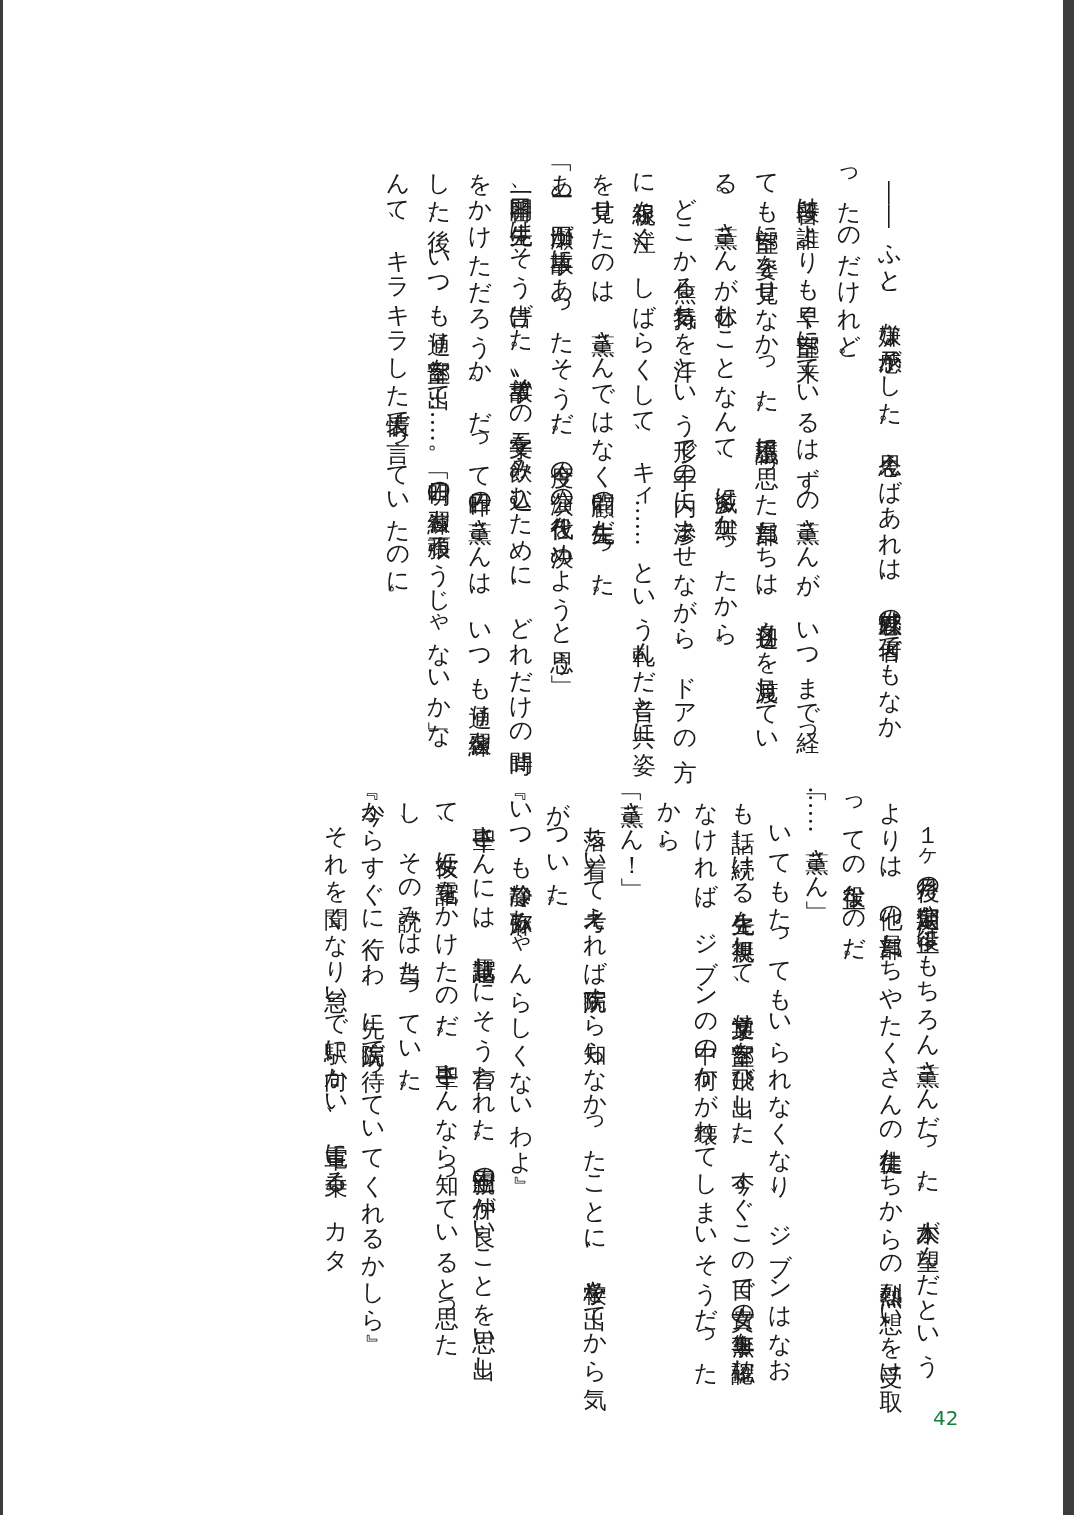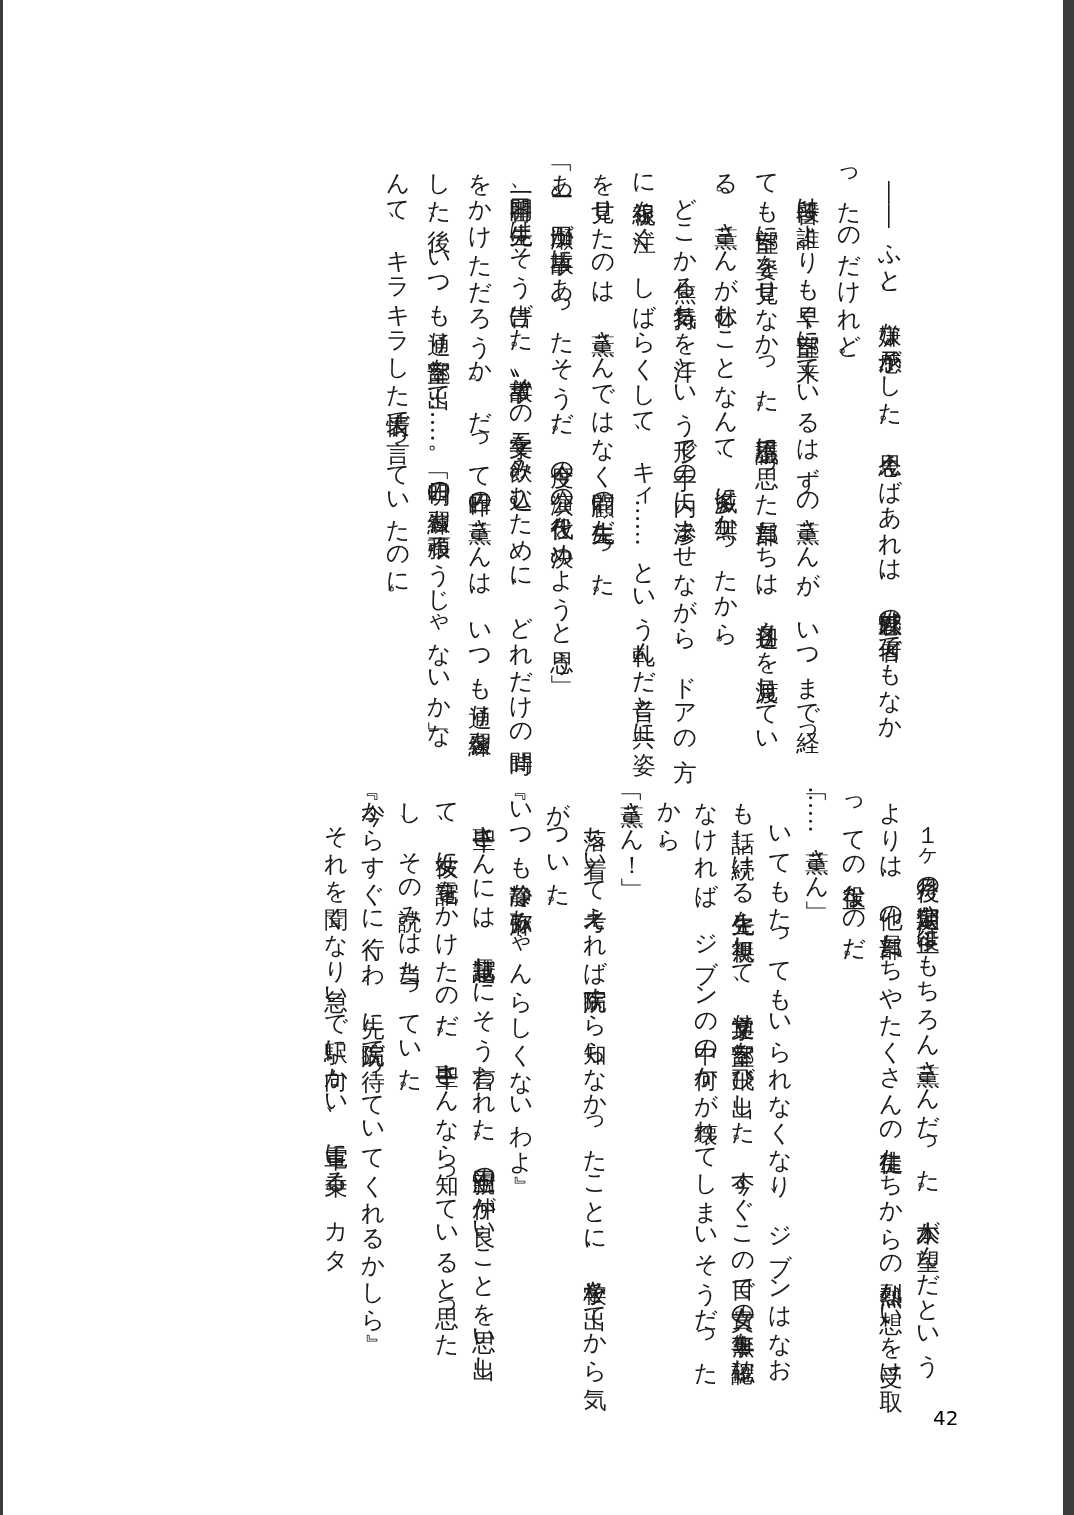--- a/index.html
+++ b/index.html
@@ -49,21 +49,21 @@
   .tblock-bottom {
     top: 786px;
     right: 128px;
     line-height: 37px;
   }
   .pagenum {
     position: absolute;
     left: 933px;
     top: 1406px;
     font-size: 20px;
-    color: #000000;
+    color: #15803d;
     font-family: "DejaVu Sans", "Liberation Sans", sans-serif;
   }
 </style>
 </head>
 <body>
 
 <div class="stage">
   <div class="edge edge-left"></div>
   <div class="edge edge-right"></div>
 

